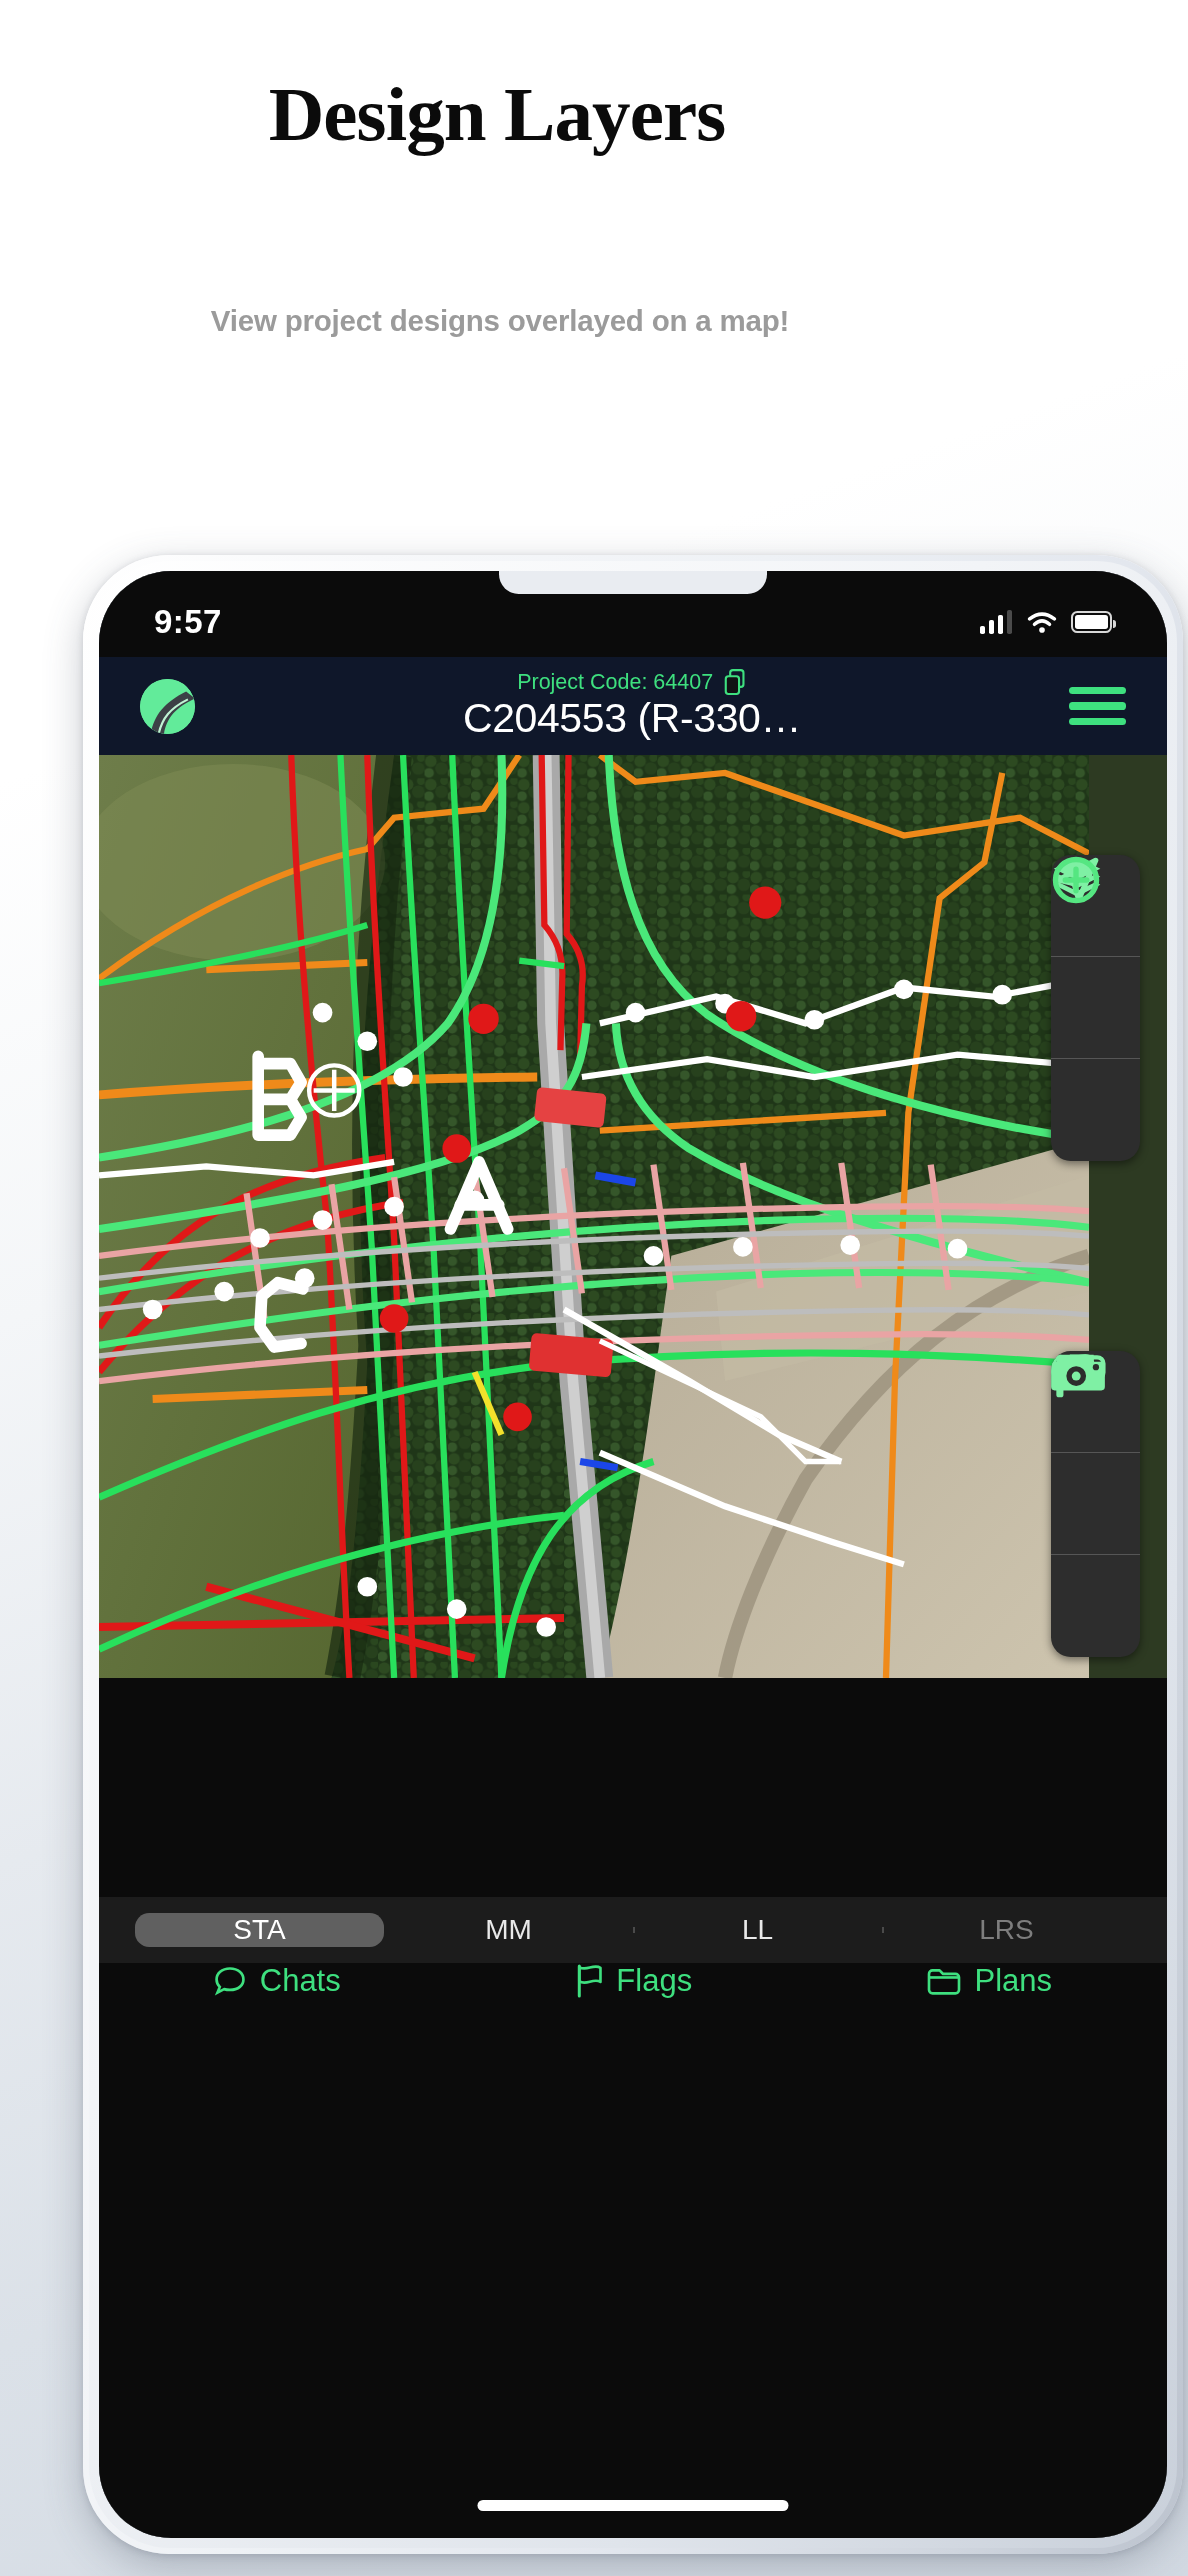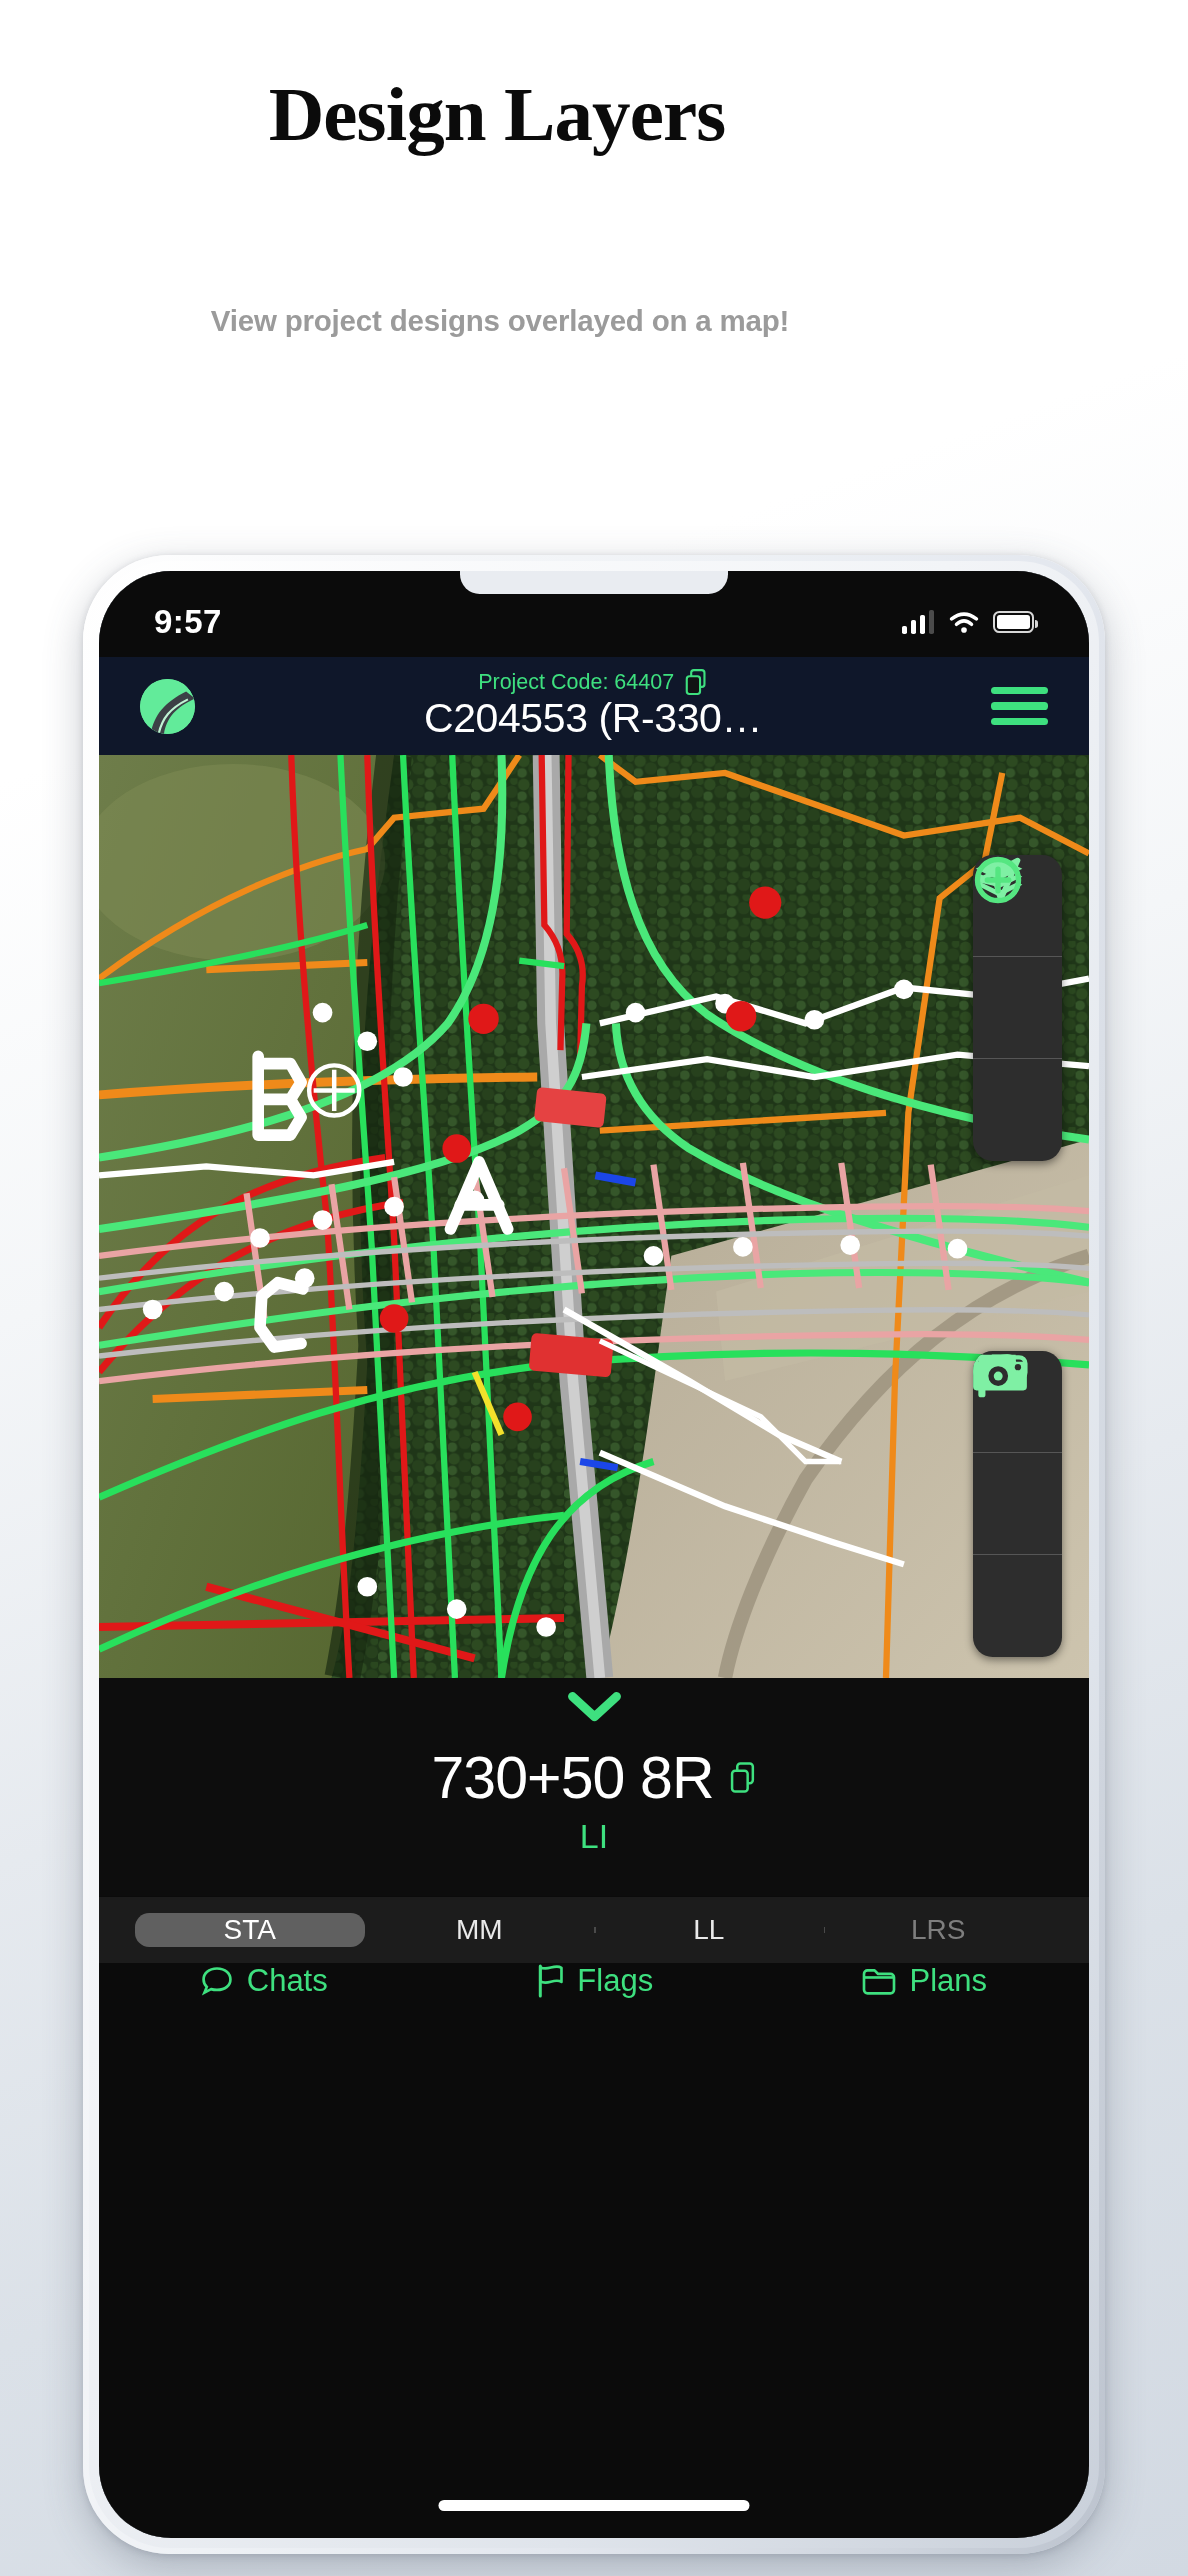--- a/index.html
+++ b/index.html
@@ -16,21 +16,21 @@
     font-family:"Liberation Serif", serif; font-weight:bold;
     font-size:77px; letter-spacing:-0.9px; color:#0b0b0b; line-height:1.1;
   }
   .subhead{
     position:absolute; top:304px; left:0; width:1000px; text-align:center;
     font-size:29.5px; font-weight:bold; color:#9b9b9b; letter-spacing:-0.2px;
   }
 
   
   .phone{
-    position:absolute; left:83px; top:555px; width:1022px; height:1999px;
+    position:absolute; left:83px; top:555px; width:1100px; height:1999px;
   }
   .phone-body{
     position:absolute; inset:0;
     border-radius:86px;
     background:linear-gradient(105deg,#ffffff 0%,#f7f8fa 18%,#eef1f5 42%,#e3e7ee 64%,#cfd5de 86%,#bcc3ce 100%);
     box-shadow:0 12.5px 39px rgba(70,80,95,.30), 0 1.8px 7.2px rgba(70,80,95,.18);
   }
   .phone-body:after{
     content:""; position:absolute; inset:6.3px; border-radius:81px;
     background:linear-gradient(120deg,#ffffff,#f2f4f7 40%,#dfe4eb 75%,#c9d0da);
@@ -412,35 +412,20 @@
             <svg width="54" height="43" viewBox="0 0 60 48">
               <path d="M4 12 H16 L21 4 H39 L44 12 H56 A4 4 0 0 1 60 16 V40 A4 4 0 0 1 56 44 H4 A4 4 0 0 1 0 40 V16 A4 4 0 0 1 4 12 Z" fill="#7ff0a4"></path>
               <circle cx="28" cy="28" r="11" fill="#2d2d2d"></circle>
               <circle cx="28" cy="28" r="5" fill="#7ff0a4"></circle>
               <circle cx="50" cy="18" r="3.5" fill="#2d2d2d"></circle>
             </svg>
           </div>
         </div>
       </div>
 
-      <div class="infopanel">
-        <div class="chev">
-          <svg width="55" height="30" viewBox="0 0 62 34">
-            <path d="M6 5 L31 28 L56 5" stroke="#3ee07f" stroke-width="10" fill="none" stroke-linecap="round" stroke-linejoin="round"></path>
-          </svg>
-        </div>
-        <div class="station">
-          <span>730+50 8R</span>
-          <svg width="27" height="32" viewBox="0 0 26 30">
-            <rect x="7" y="1" width="15" height="19" rx="3" stroke="#3ee07f" stroke-width="2.4" fill="none"></rect>
-            <rect x="2" y="8" width="15" height="20" rx="3" stroke="#3ee07f" stroke-width="2.4" fill="#0d0d0d"></rect>
-          </svg>
-        </div>
-        <div class="lilabel">LI</div>
-      </div>
 
       <div class="segwrap">
         <div class="seg">
           <div class="seg-item sel">STA</div>
           <div class="seg-item">MM</div>
           <div class="seg-item div">LL</div>
           <div class="seg-item div dim">LRS</div>
         </div>
       </div>
 

